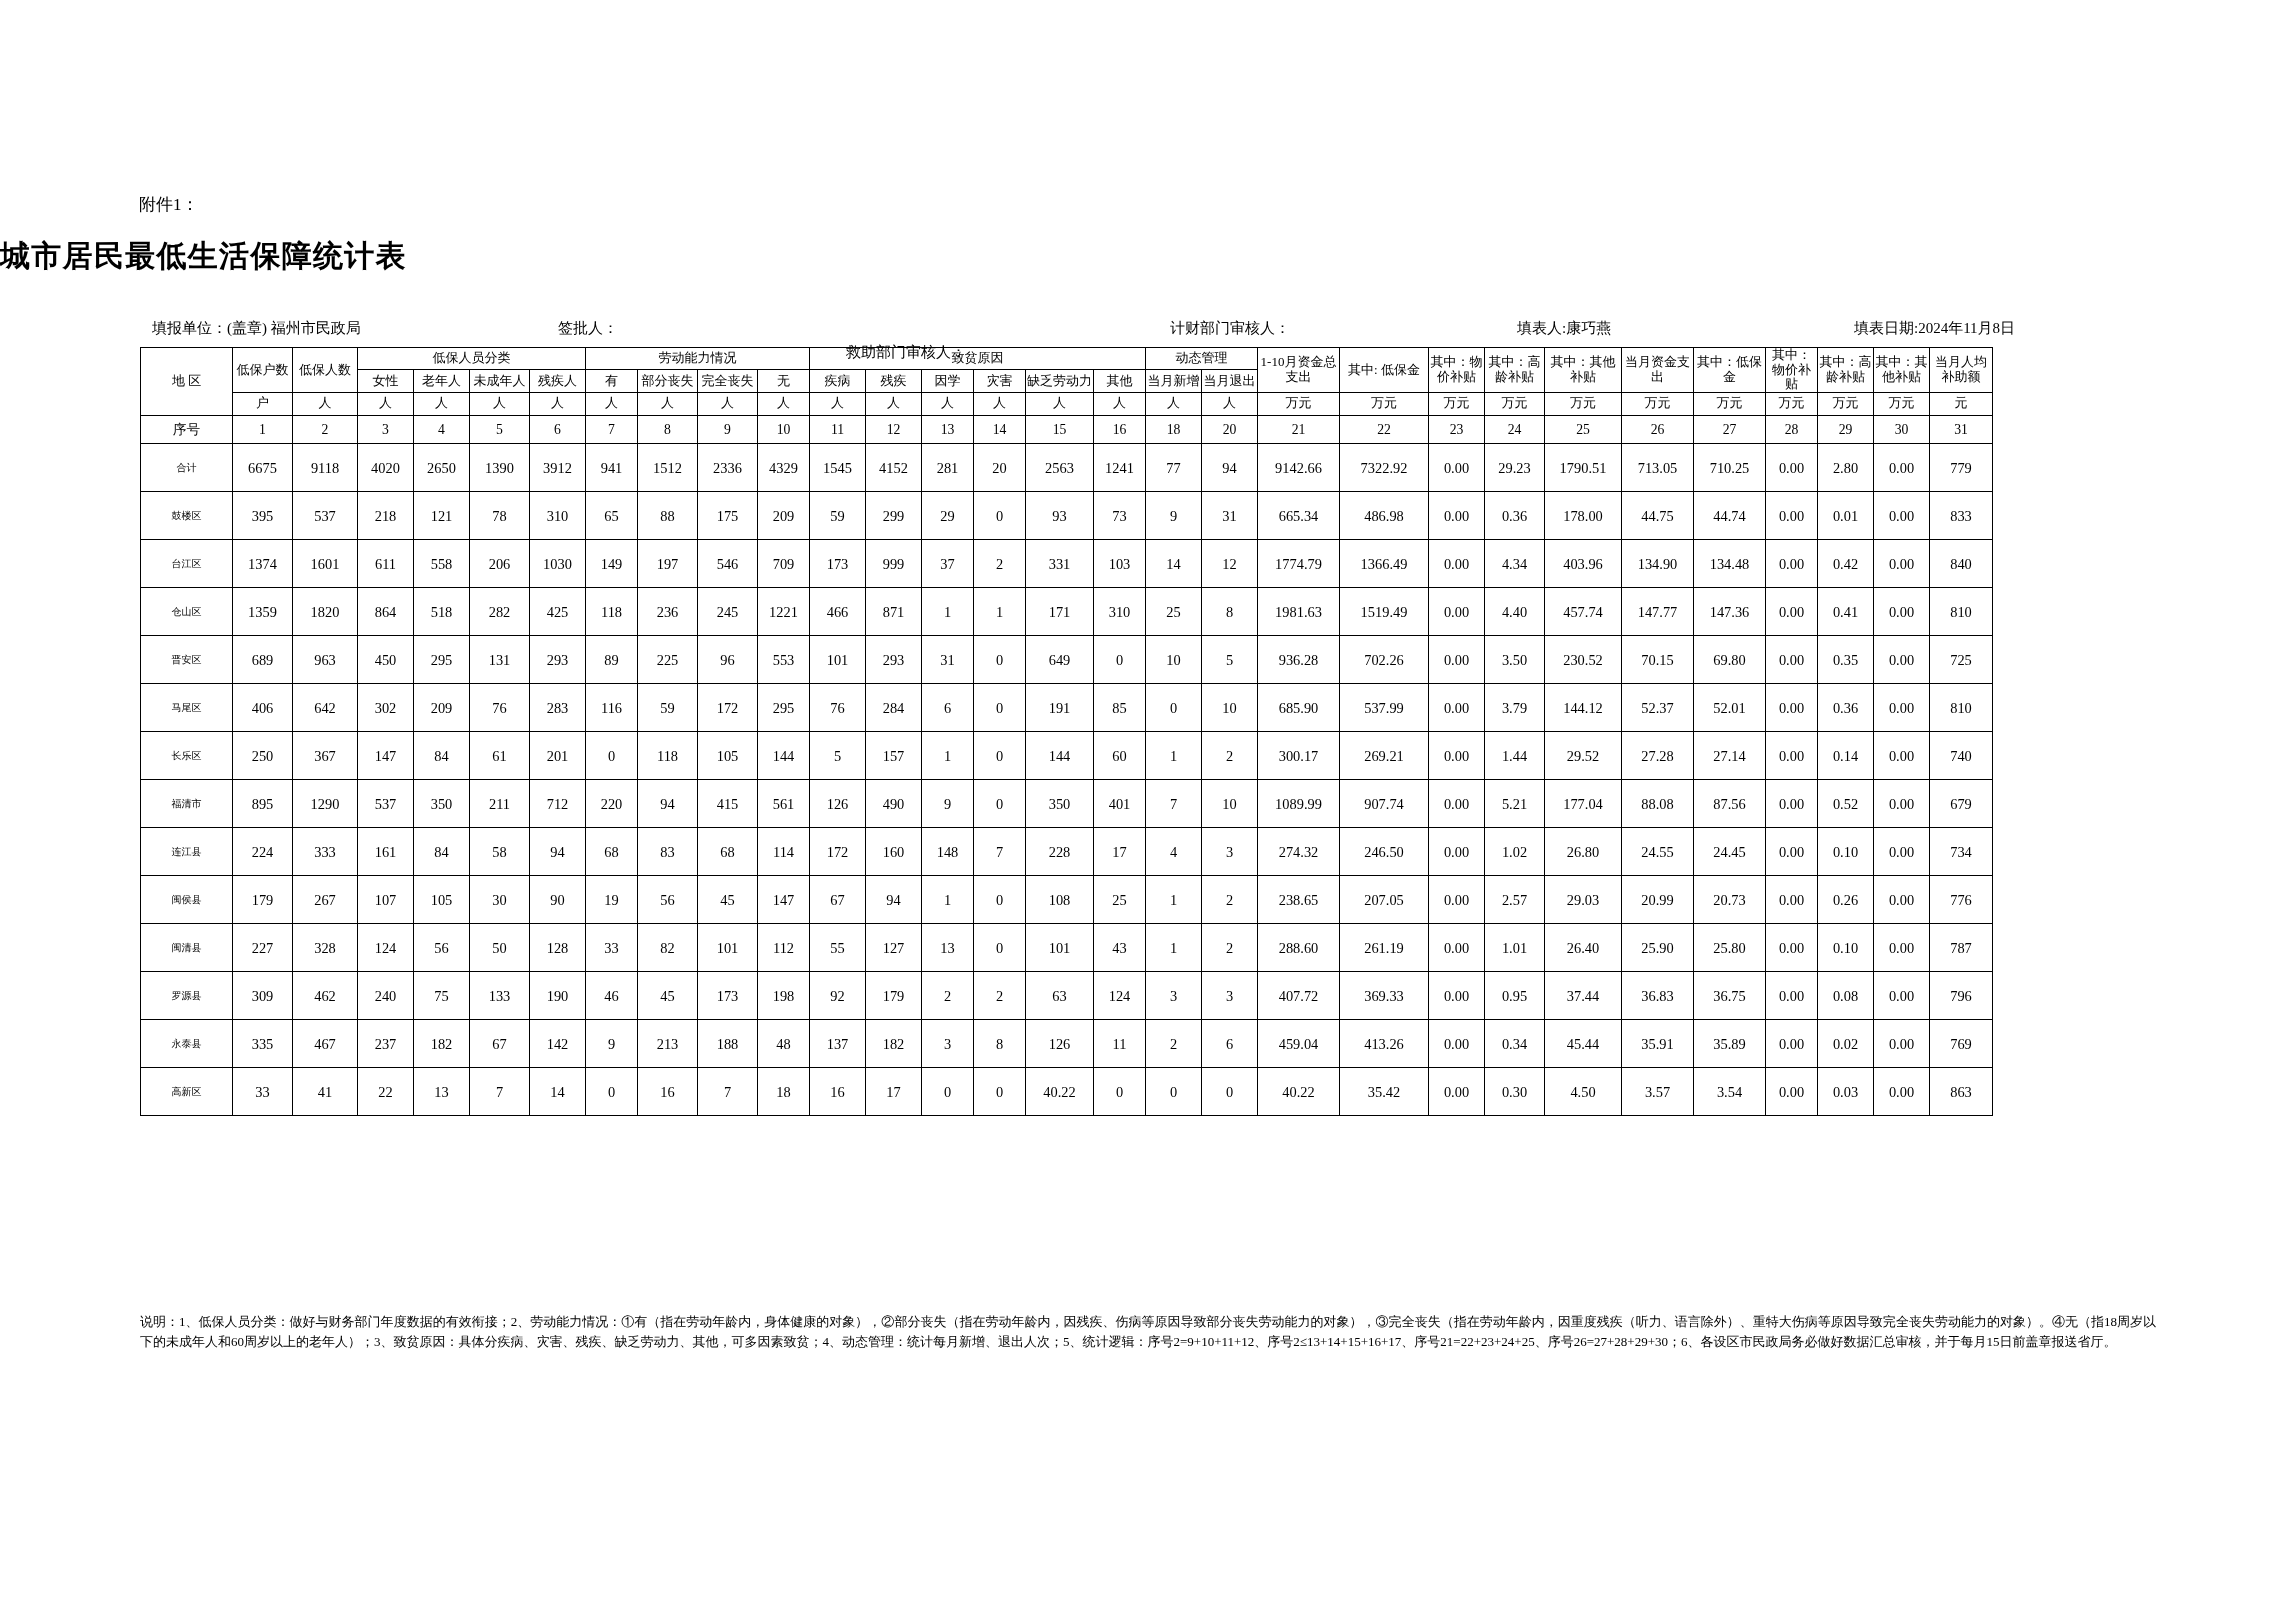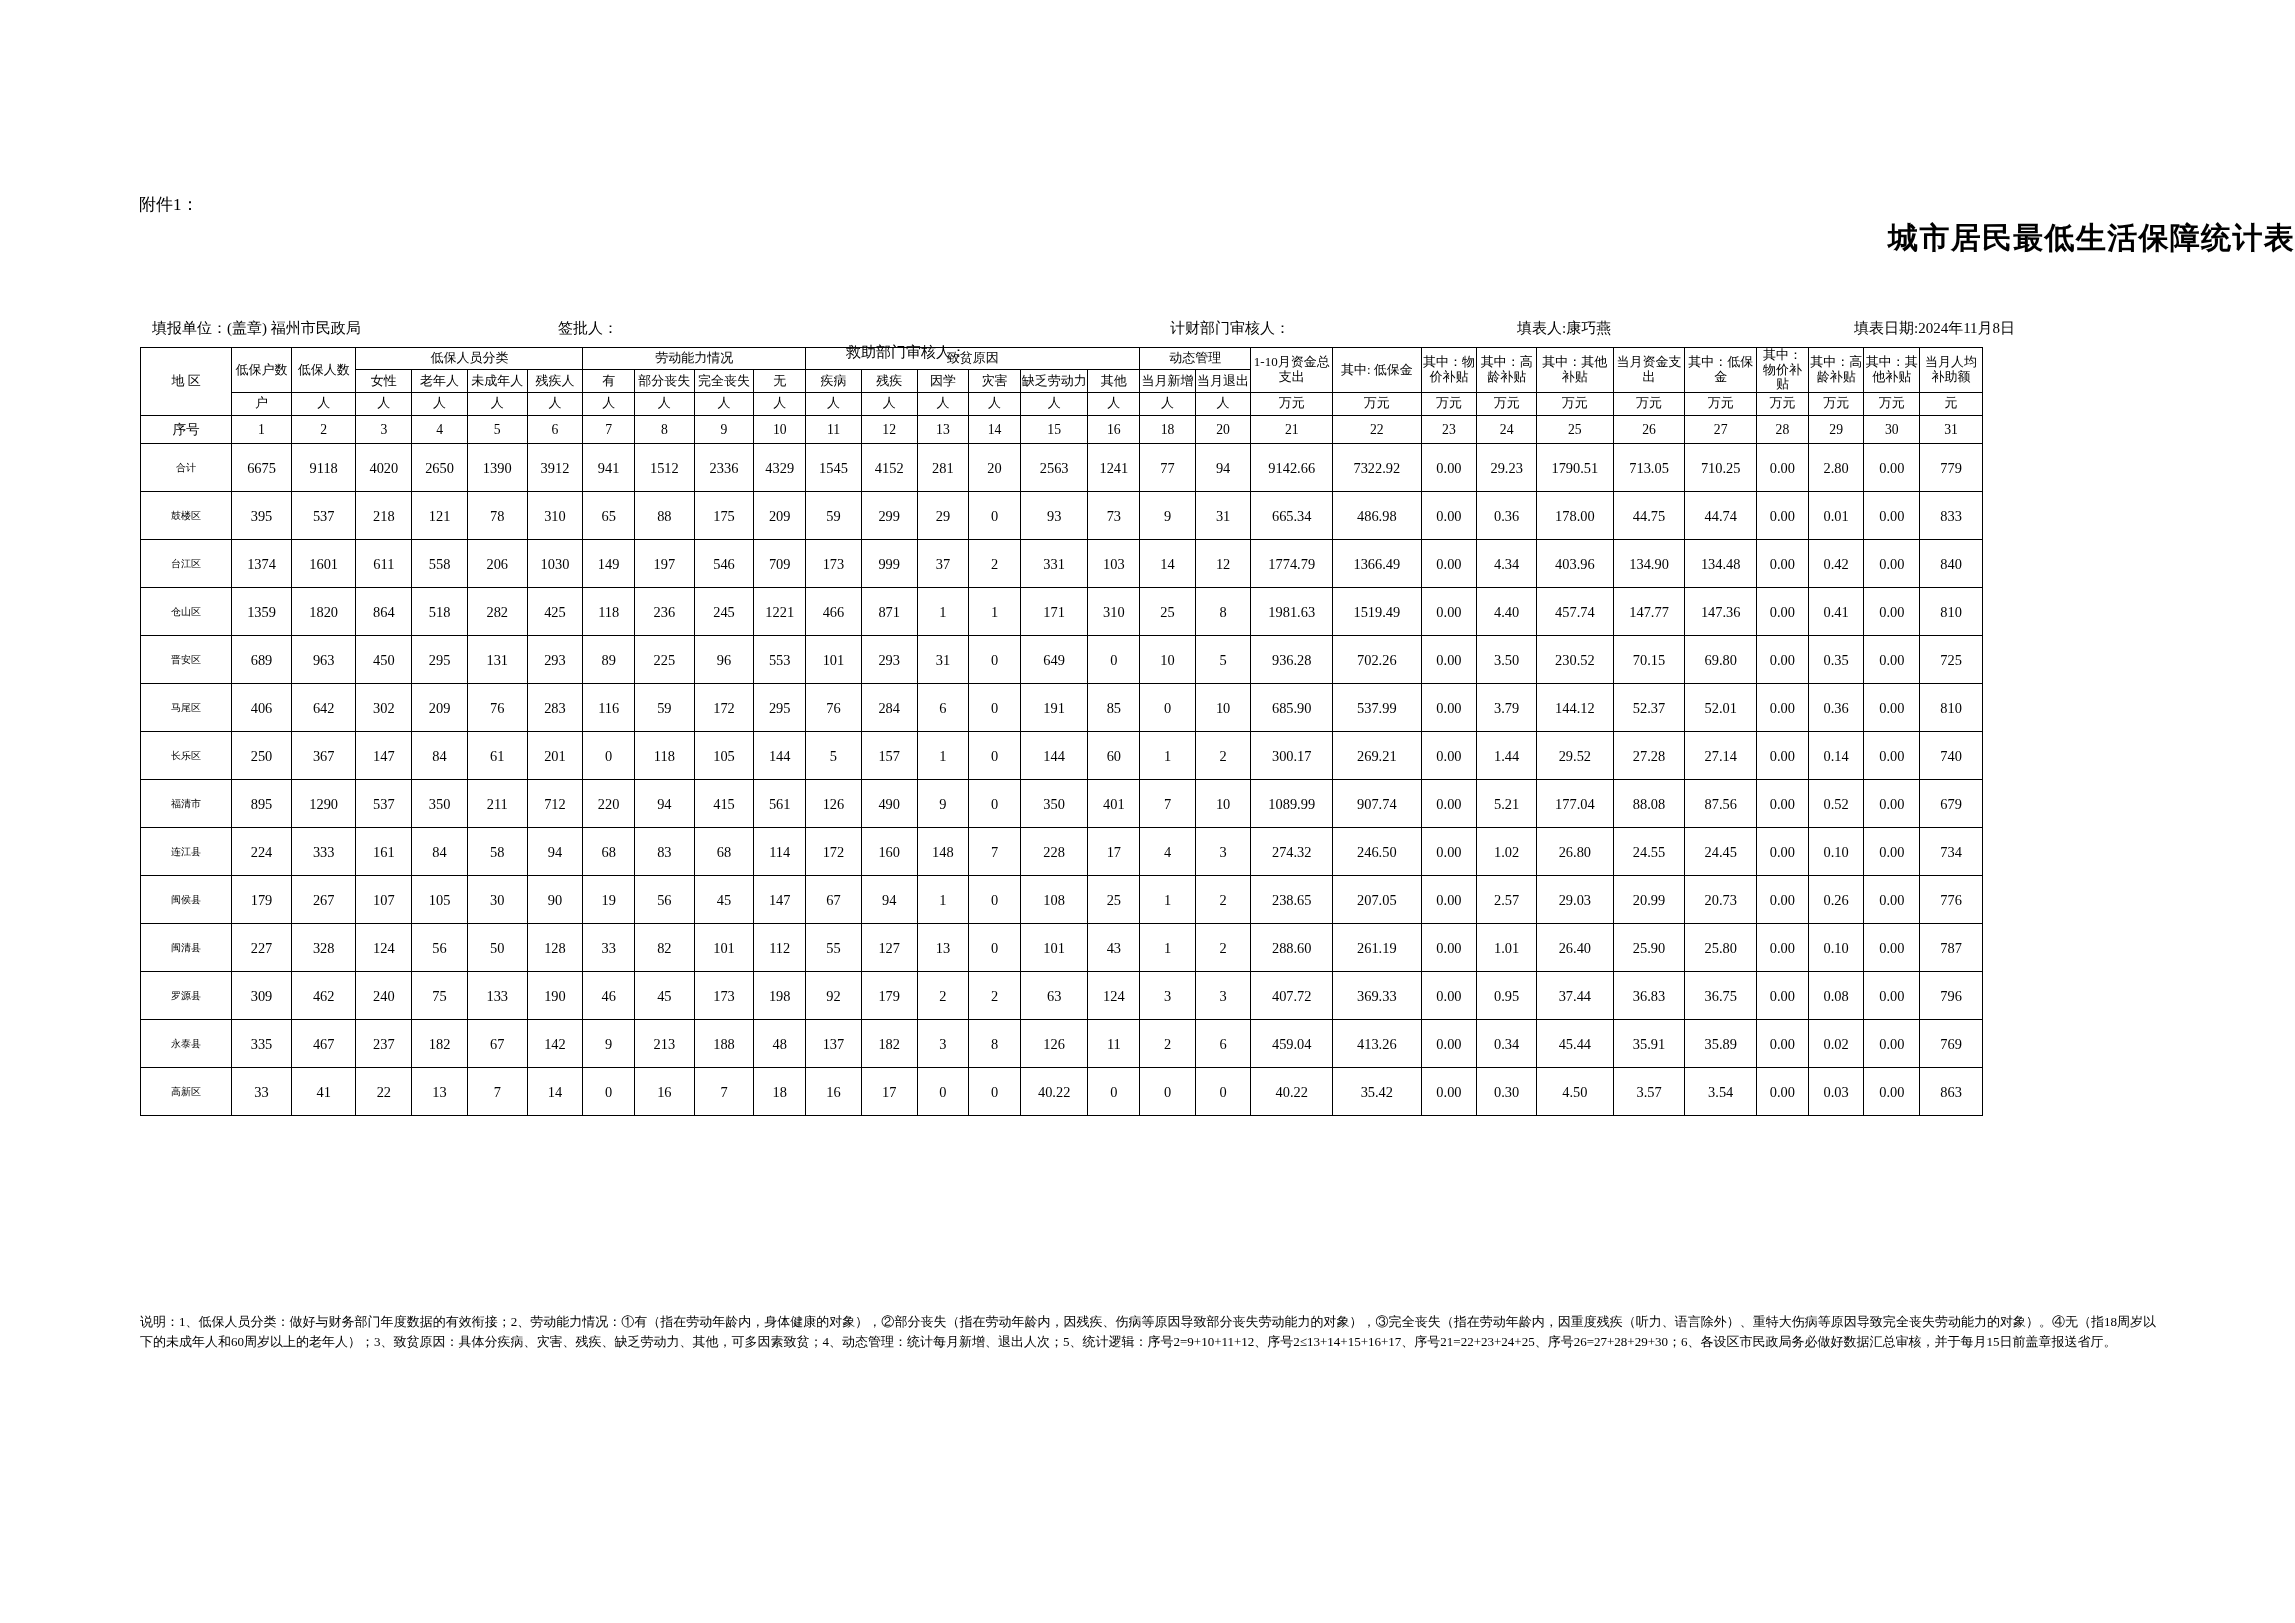--- a/index.html
+++ b/index.html
@@ -3,23 +3,23 @@
 <meta charset="utf-8">
 <style>
   html,body{margin:0;padding:0;}
   body{
     width:2295px;height:1623px;
     background:#ffffff;
     font-family:"Liberation Serif", serif;
     color:#000;
     -webkit-font-smoothing:antialiased;
   }
-  .page{position:relative;width:1983px;height:1623px;box-sizing:border-box;padding:18px;}
+  .page{position:relative;width:2295px;height:1623px;box-sizing:border-box;padding:18px;}
   .attach{position:absolute;left:139px;top:193px;font-size:17px;font-family:"Liberation Serif",serif;}
-  .title{position:absolute;left:0;top:218px;width:2295px;text-align:right;font-size:30px;font-weight:bold;letter-spacing:1.3px;}
+  .title{position:absolute;left:0;top:236px;width:2295px;text-align:left;font-size:30px;font-weight:bold;letter-spacing:1.3px;}
   .subtitle{position:absolute;left:0;top:281px;width:2295px;text-align:center;font-size:18.3px;}
   .metarow{position:absolute;left:152px;top:319px;width:2009px;height:19.6px;font-size:15px;}
   .metarow span{position:absolute;white-space:nowrap;}
   .m1{left:0px;}
   .m2{left:406px;}
   .m3{left:694px;margin-top:24px;}
   .m4{left:1018px;}
   .m5{left:1365px;}
   .m6{left:1702px;}
 

